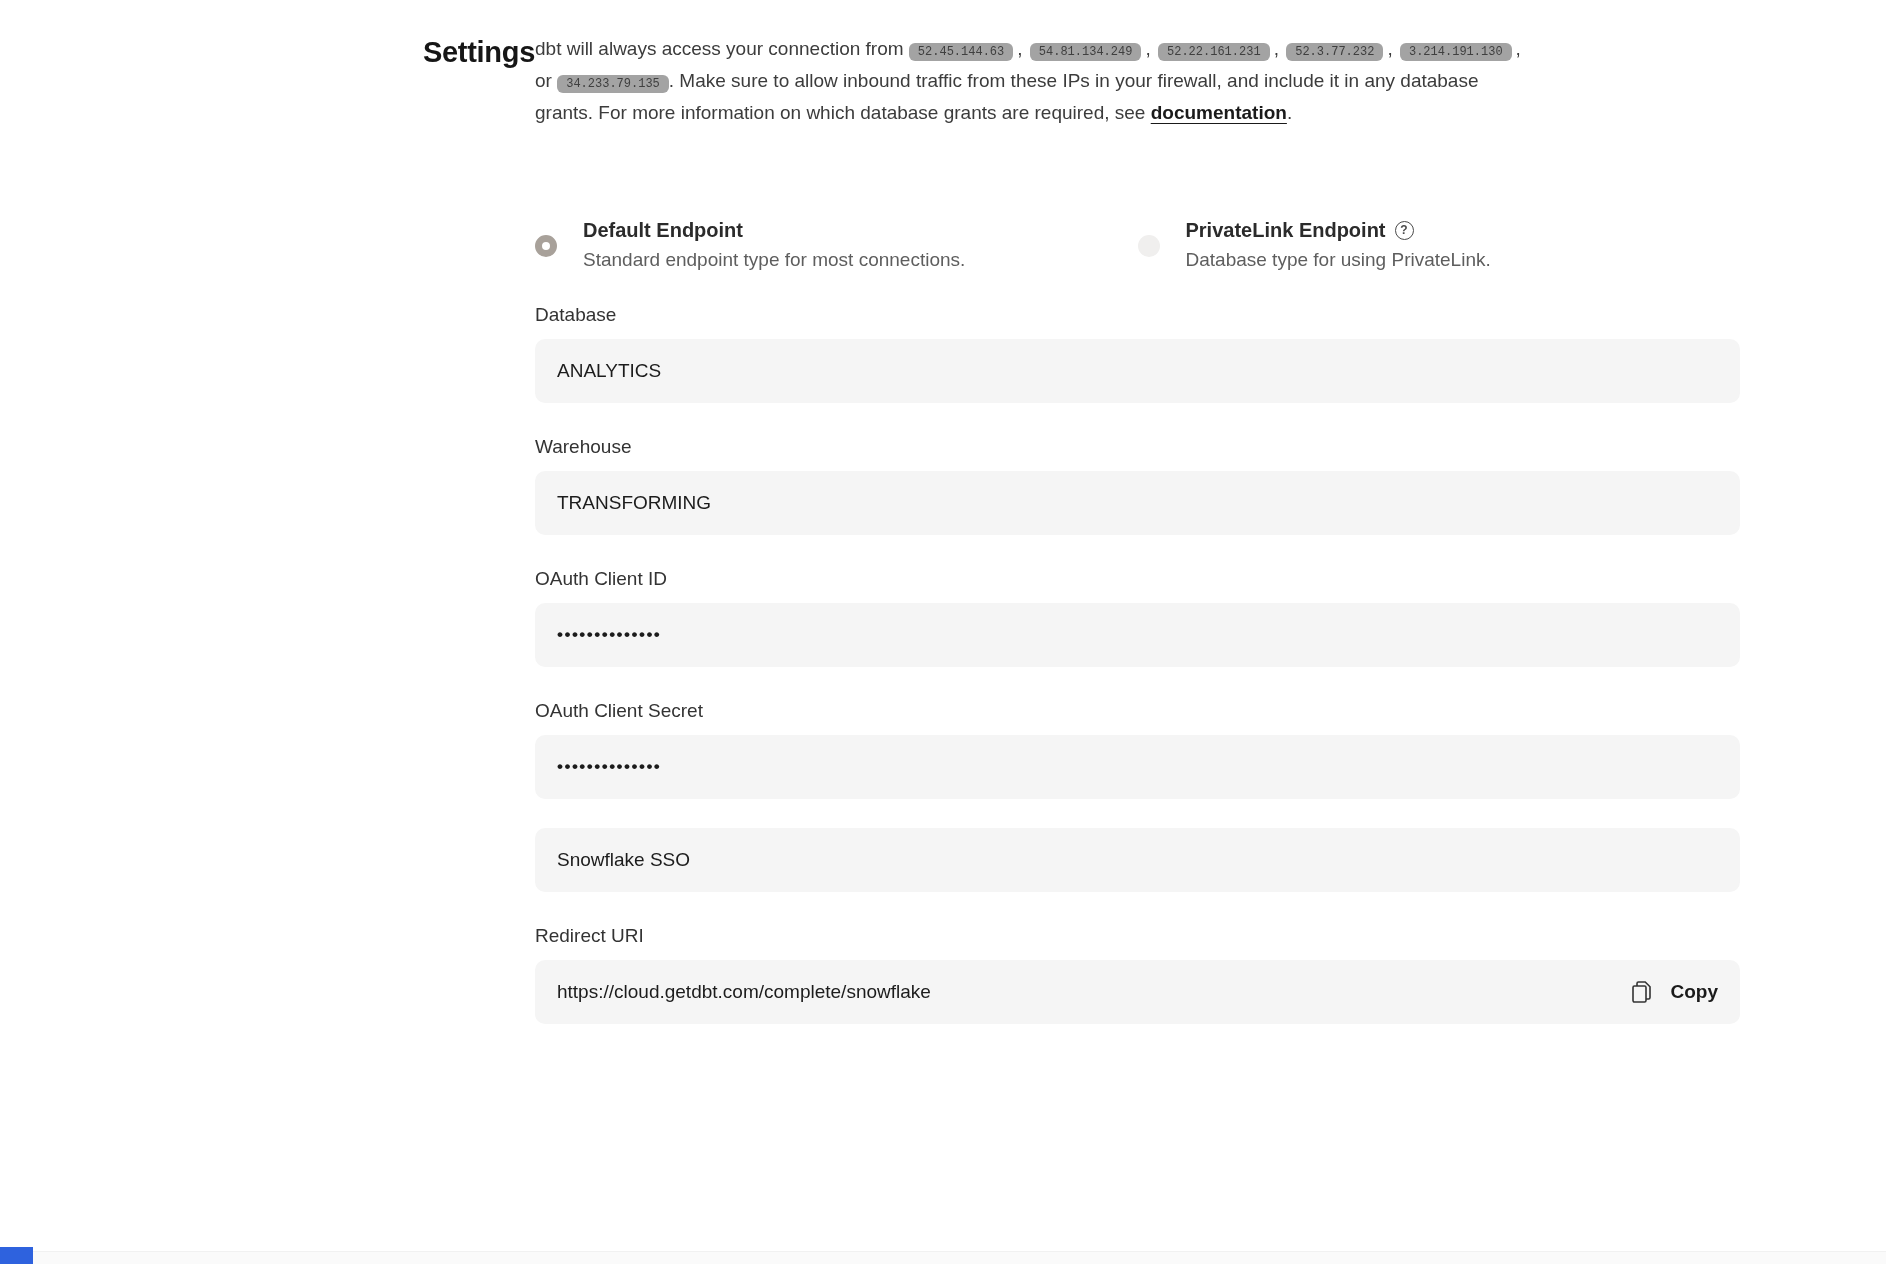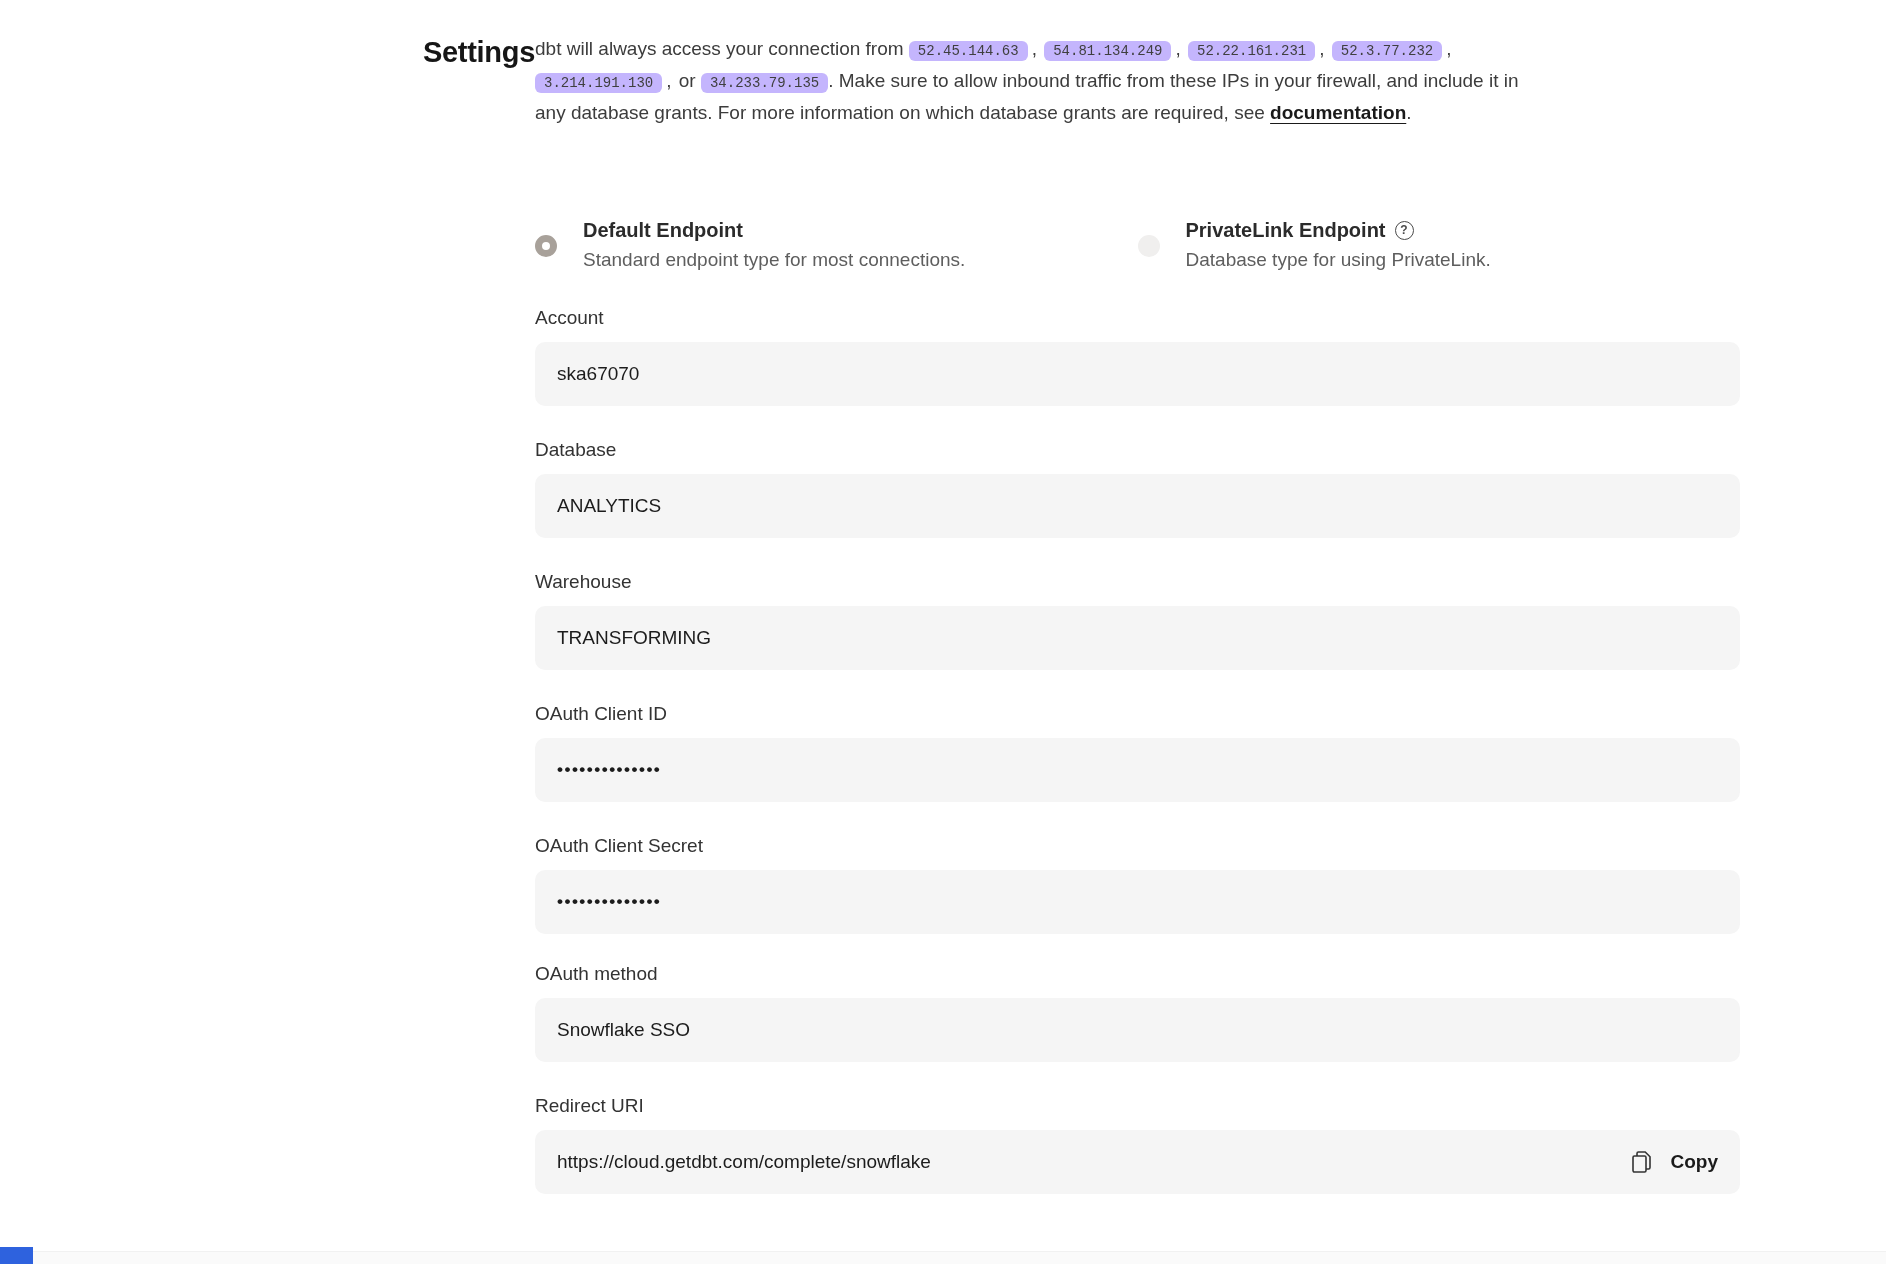--- a/index.html
+++ b/index.html
@@ -12,22 +12,22 @@
   .page-title { font-size:29px; font-weight:700; color:#161616; letter-spacing:-0.3px; }
 
   
   .right-col { flex:1; padding:33px 41px 0 0; }
   .content { width:1205px; }
 
   
   .intro { font-size:19px; line-height:1.68; color:#3c3c3c; max-width:1005px; }
   .intro code {
     font-family:"Liberation Mono","DejaVu Sans Mono",monospace;
-    background:#c4b5fd; color:#3f3f3f; border-radius:6px;
-    padding:2px 9px; font-size:14px; white-space:nowrap;
+    background:#a3a3a3; color:#3f3f3f; border-radius:6px;
+    padding:2px 9px; font-size:12px; white-space:nowrap;
   }
   .intro .sep { margin:0 2px 0 4px; }
   .doc-link { color:#1a1a1a; font-weight:600; text-decoration:underline;
               text-underline-offset:4px; cursor:pointer; }
 
   
   .endpoint-row { display:flex; margin-top:90px; }
   .endpoint-opt { flex:0 0 50%; display:flex; align-items:center; cursor:pointer; }
   .radio { width:22px; height:22px; border-radius:50%; flex:0 0 22px; margin-top:2px; }
   .radio.selected { background:#ffffff; border:7px solid #a8a19a; }
@@ -107,24 +107,20 @@
             <div class="opt-label">
                 <span>PrivateLink Endpoint</span>
                 <span class="help-icon">?</span>
               </div>
             <div class="opt-desc">Database type for using PrivateLink.</div>
           </div>
         </div>
 
       </div>
 
-      <div class="field-group first">
-        <div class="field-label">Account</div>
-        <input class="field-input" type="text" value="ska67070" style="">
-      </div>
 
       <div class="field-group">
         <div class="field-label">Database</div>
         <input class="field-input" type="text" value="ANALYTICS" style="">
       </div>
 
       <div class="field-group">
         <div class="field-label">Warehouse</div>
         <input class="field-input" type="text" value="TRANSFORMING" style="">
       </div>
@@ -133,21 +129,20 @@
         <div class="field-label">OAuth Client ID</div>
         <input class="field-input dots" type="text" value="••••••••••••••" style="">
       </div>
 
       <div class="field-group">
         <div class="field-label">OAuth Client Secret</div>
         <input class="field-input dots" type="text" value="••••••••••••••" style="">
       </div>
 
       <div class="field-group" style="margin-top:29px;">
-        <div class="field-label">OAuth method</div>
         <input class="field-input" type="text" value="Snowflake SSO" style="">
       </div>
 
       <div class="field-group">
         <div class="field-label">Redirect URI</div>
         <div class="readonly-field">
           <span class="readonly-value">https://cloud.getdbt.com/complete/snowflake</span>
           <button class="copy-btn">
             <svg width="19" height="22" viewBox="0 0 19 22" fill="none">
               <path d="M5 5 V2.5 C5 1.7 5.6 1 6.4 1 H13.2 L18 5.8 V16.5 C18 17.3 17.4 18 16.6 18 H14" stroke="#333" stroke-width="1.6" fill="none"></path>

